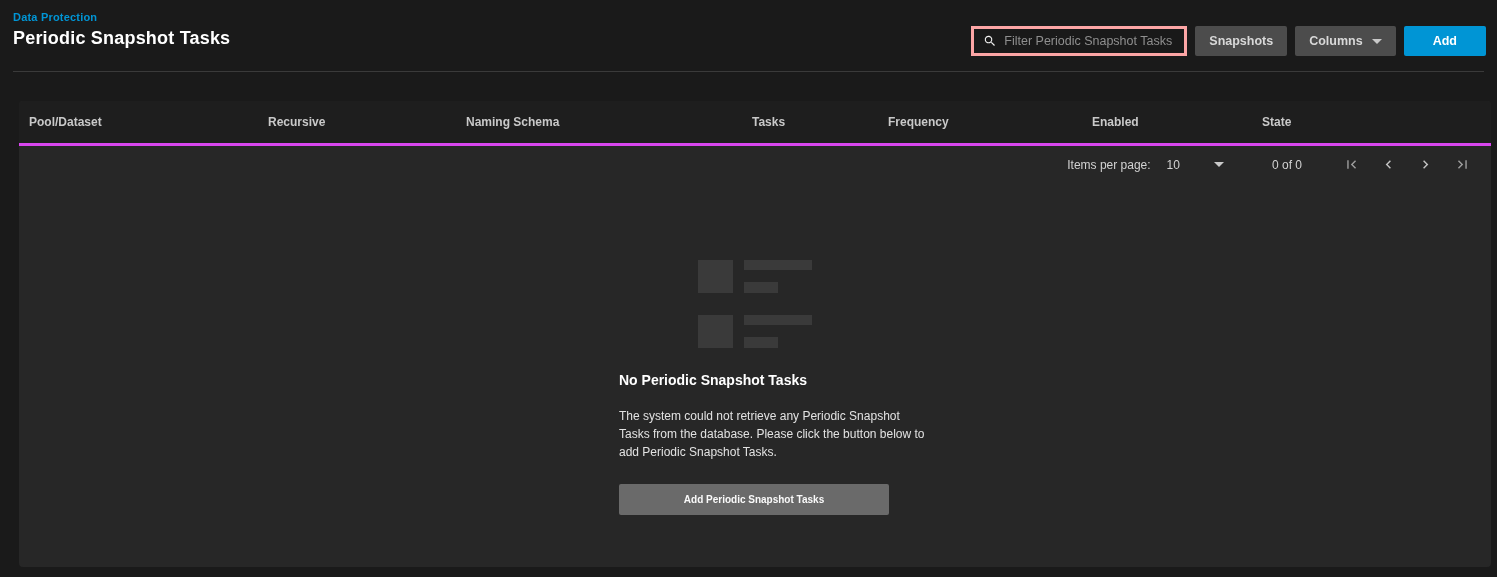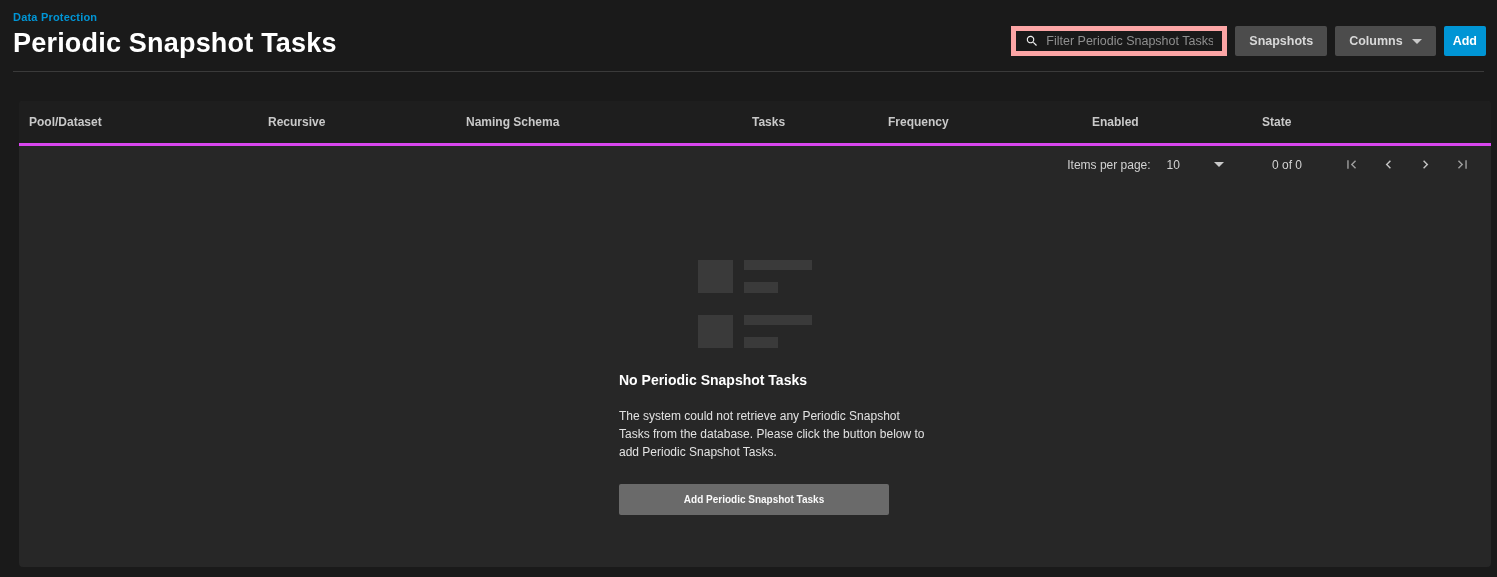--- a/index.html
+++ b/index.html
@@ -18,47 +18,47 @@
   }
   .page-header::after {
     content:""; position:absolute; left:13px; right:13px; bottom:0;
     border-bottom:1px solid #3a3a3a;
   }
   .breadcrumb {
     color:#0095d5; font-size:11px; font-weight:700; letter-spacing:.2px;
     cursor:pointer; display:inline-block;
   }
   .page-title {
-    color:#ffffff; font-size:27px; font-weight:700; margin-top:3px;
+    color:#ffffff; font-size:18px; font-weight:700; margin-top:3px;
     letter-spacing:.2px;
   }
 
   
   .toolbar {
     position:absolute; top:26px; right:11px;
     display:flex; align-items:center; gap:8px; height:30px;
   }
   .filter-box {
     width:216px; height:30px; background:#191919;
-    border:5px solid #fca5a5; display:flex; align-items:center;
+    border:3px solid #fca5a5; display:flex; align-items:center;
     padding:0 9px; gap:7px;
   }
   .filter-box svg { flex:0 0 auto; }
   .filter-input {
     background:transparent; border:none; outline:none; width:100%;
     color:#dddddd; font-size:12.5px; font-family:inherit;
   }
   .filter-input::placeholder { color:#8f8f8f; opacity:1; }
   .btn {
     height:30px; border:none; border-radius:2px; cursor:pointer;
     font-family:inherit; font-weight:700; font-size:12.5px;
     display:flex; align-items:center; justify-content:center;
   }
   .btn-gray { background:#4c4c4c; color:#d8d8d8; padding:0 14px; }
-  .btn-blue { background:#0095d5; color:#ffffff; padding:0 9px;justify-content:flex-end; }
+  .btn-blue { background:#0095d5; color:#ffffff; padding:0 29px;justify-content:flex-end; }
   .caret-down {
     width:0; height:0; display:inline-block;
     border-left:5px solid transparent; border-right:5px solid transparent;
     border-top:5px solid #c9c9c9; margin-left:9px;
   }
 
   
   .card {
     position:absolute; left:19px; top:101px; width:1472px; height:466px;
     background:#272727; border-radius:4px;

